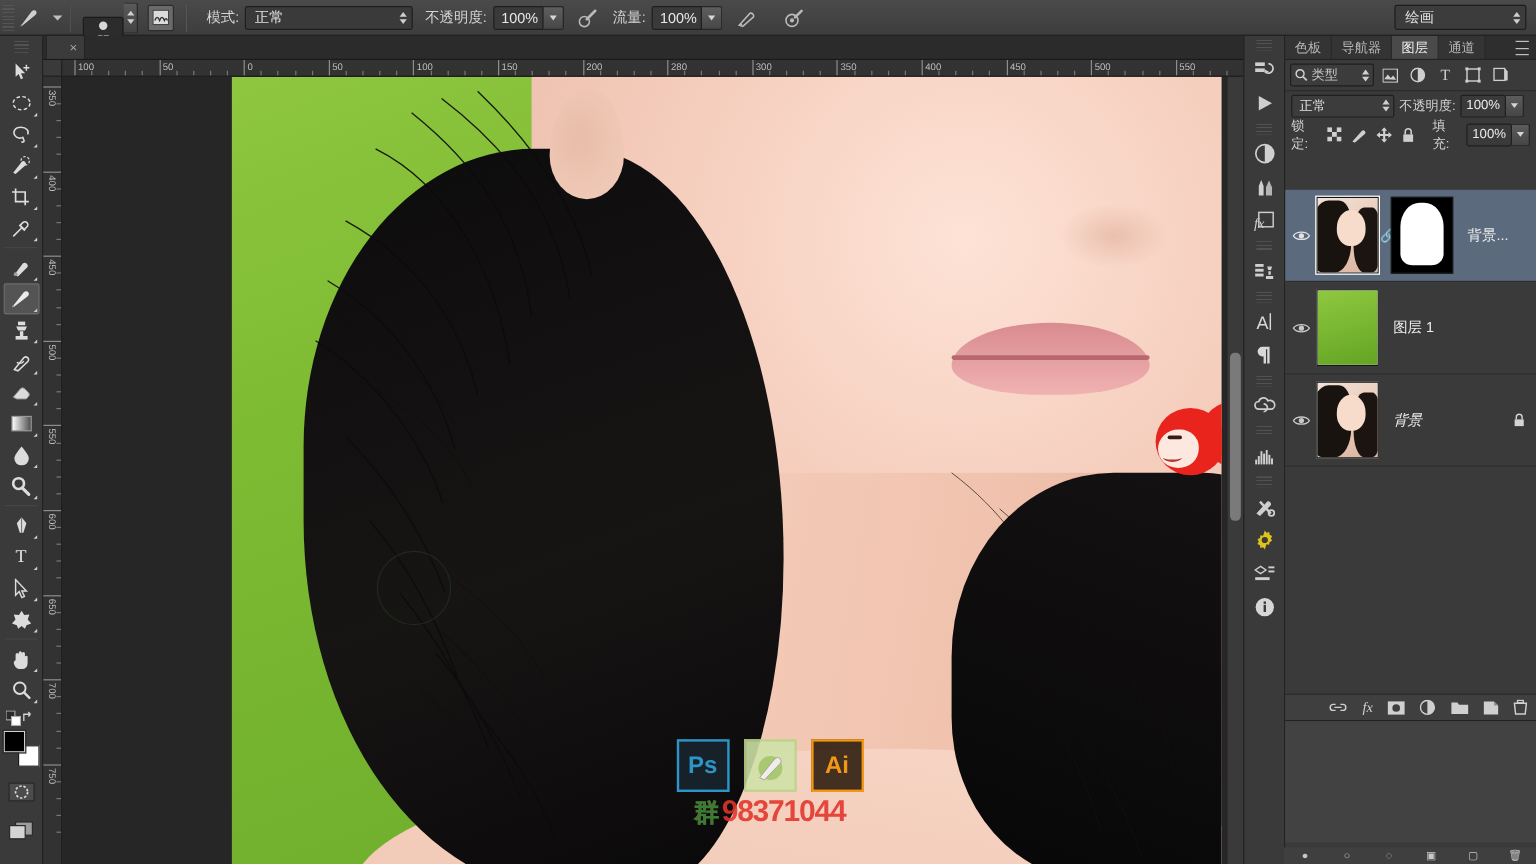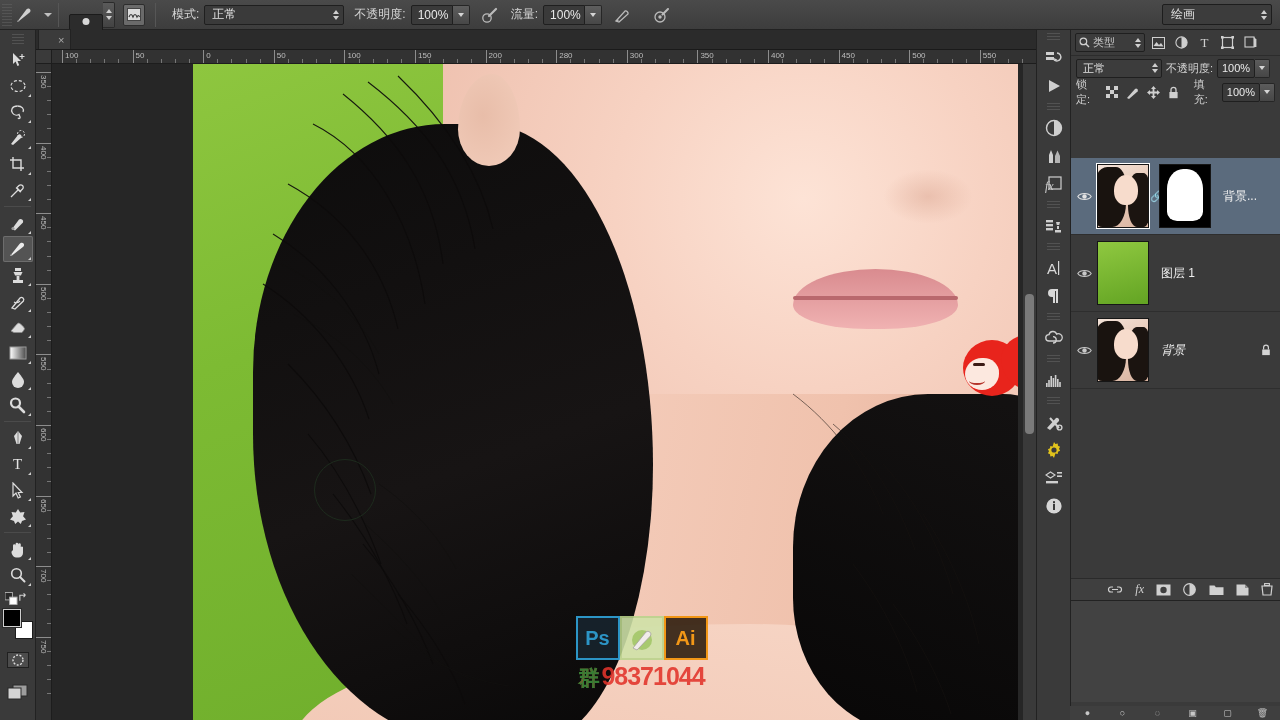--- a/index.html
+++ b/index.html
@@ -128,21 +128,21 @@
   .eyebrow,.ear { position:absolute; }
   
   #brush-cursor { position:absolute;width:62px;height:62px;border:1.5px solid #1d2b1d;
     border-radius:50%; }
   
   #mascot { position:absolute; }
   .mascot-body { position:absolute;background:#e8241c;border-radius:50%; }
   
   #watermark { position:absolute;width:153px;height:82px;
     display:flex;flex-direction:column;align-items:center;opacity:.88; }
-  #wm-icons { display:flex;gap:0; }
+  #wm-icons { display:flex;gap:12px; }
   .wm-box { width:44px;height:44px;display:flex;align-items:center;
     justify-content:center;font-size:20px;font-weight:bold; }
   #wm-ps { background:#18242e;border:2px solid #31a8e0;color:#31a8e0; }
   #wm-mid { background:#cfe3a8;border:2px solid #b9d48b;color:#556; }
   #wm-ai { background:#2b1a0a;border:2px solid #f29000;color:#f29000; }
   #wm-text { display:flex;align-items:baseline;gap:2px;margin-top:2px; }
   #wm-qun { color:#e2342b;font-size:21px;font-weight:bold;
     -webkit-text-stroke:0.4px #3a8f3a; }
   #wm-num { color:#e2342b;font-size:25px;font-weight:bold;letter-spacing:-1px; }
   
@@ -843,20 +843,39 @@
     <svg width="18" height="18" viewBox="0 0 18 18">
         <circle cx="9" cy="9" r="7.6" fill="#d6d6d6"></circle>
         <rect x="8" y="7" width="2" height="6" fill="#3a3a3a"></rect>
         <rect x="8" y="4.2" width="2" height="2" fill="#3a3a3a"></rect>
       </svg>
   </div>
 </div>
 
 <div id="panels">
 
+  <div id="panel-tabs">
+    <div class="ptab">
+        <span>色板</span>
+      </div>
+    <div class="ptab">
+        <span>导航器</span>
+      </div>
+    <div class="ptab active">
+        <span>图层</span>
+      </div>
+    <div class="ptab">
+        <span>通道</span>
+      </div>
+    <div class="panel-menu">
+        <span></span>
+        <span></span>
+        <span></span>
+      </div>
+  </div>
 
   <div id="filter-row">
     <div id="filter-sel">
       <svg width="11" height="11" viewBox="0 0 11 11">
           <circle cx="4.4" cy="4.4" r="3.3" fill="none" stroke="#d0d0d0" stroke-width="1.2"></circle>
           <path d="M7 7 L10 10" stroke="#d0d0d0" stroke-width="1.4"></path>
         </svg>
       <span style="flex:1">类型</span>
       <span class="sel-arrows">
           <i class="up"></i>

